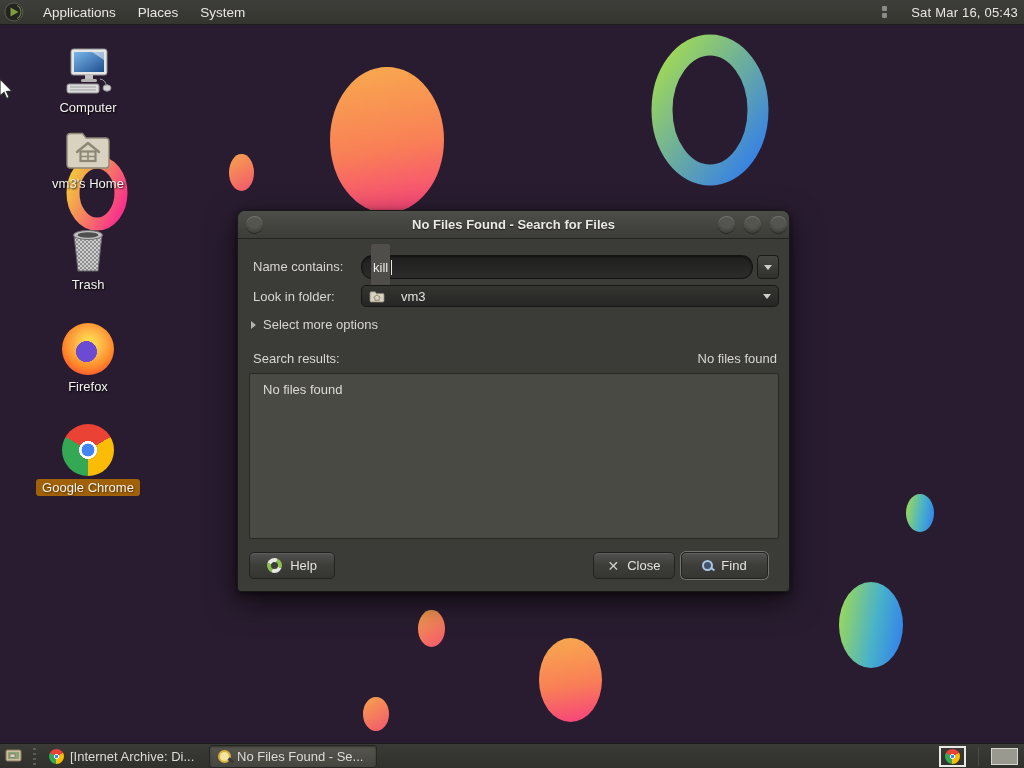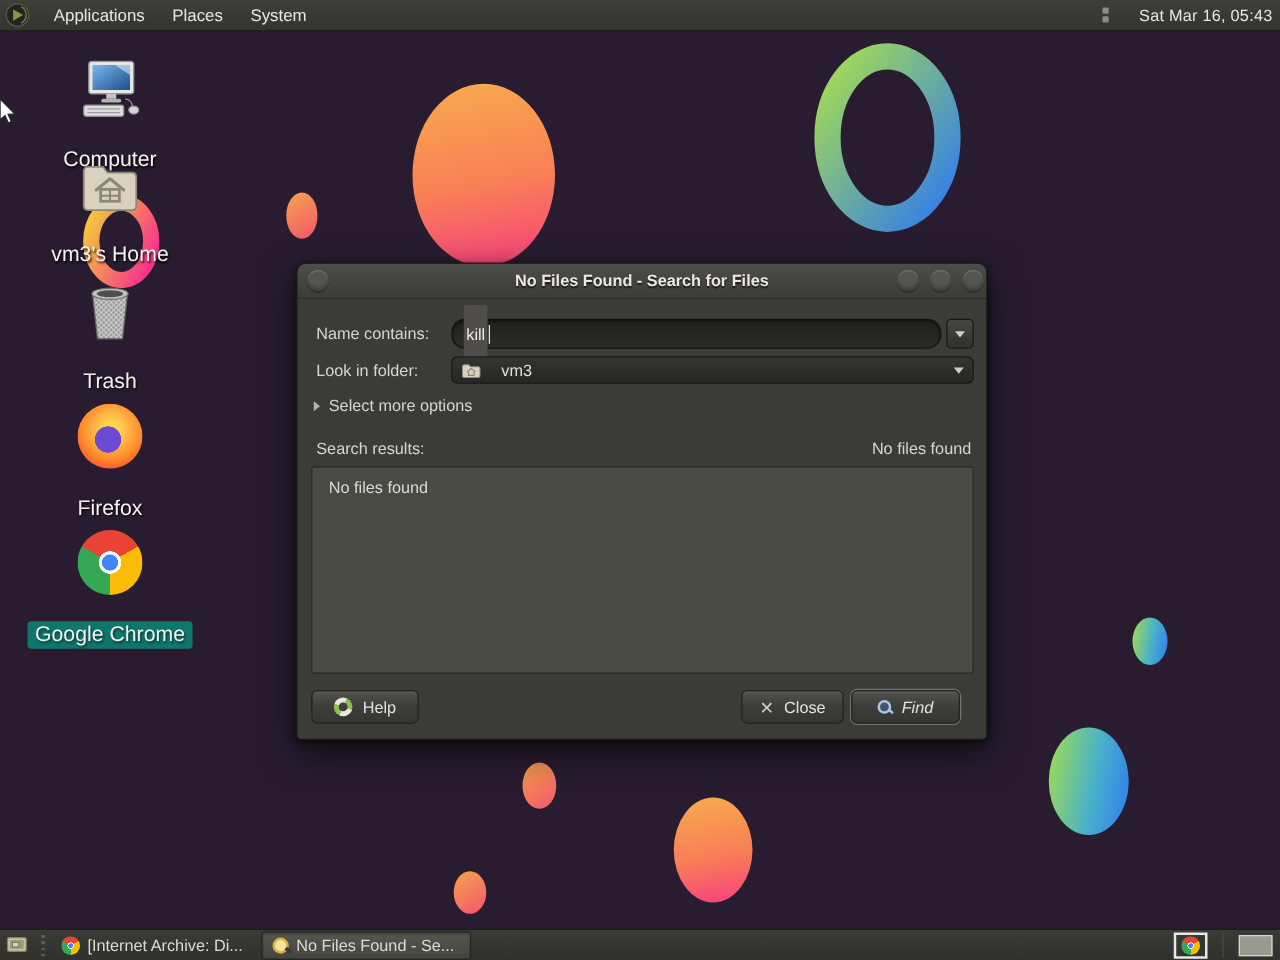--- a/index.html
+++ b/index.html
@@ -20,23 +20,23 @@
     display:flex; align-items:center; z-index:30; color:#e8e6e2; font-size:13.5px; }
   .menu-item { padding:0 11px; height:25px; display:flex; align-items:center; }
   .panel-right { margin-left:auto; display:flex; align-items:center; gap:24px; padding-right:6px; }
   .clock { font-size:13px; letter-spacing:.2px; }
   .indicator { display:flex; flex-direction:column; gap:2px; opacity:.55; }
   .indicator i { width:5px; height:5px; background:#cfcdc9; border-radius:1px; display:block; }
 
   
   .desk-icon { position:absolute; left:28px; width:120px; display:flex; flex-direction:column;
     align-items:center; z-index:5; }
-  .desk-label { margin-top:21px; font-size:17px; color:#f4f2ef; text-shadow:1px 1px 2px rgba(0,0,0,.95);
+  .desk-label { margin-top:3px; font-size:13px; color:#f4f2ef; text-shadow:1px 1px 2px rgba(0,0,0,.95);
     padding:1px 6px; border-radius:3px; white-space:nowrap; }
-  .desk-label.selected { background:#0f766e; text-shadow:1px 1px 2px rgba(0,0,0,.55); }
+  .desk-label.selected { background:#a16207; text-shadow:1px 1px 2px rgba(0,0,0,.55); }
 
   .firefox-logo { width:52px; height:52px; border-radius:50%;
     background: radial-gradient(circle at 47% 55%, #6a4bd1 0 26%, rgba(0,0,0,0) 27%),
       radial-gradient(circle at 52% 40%, #ffd54a 0 14%, #ffb347 34%, #ff8a2a 58%, #ff5430 80%, #f7317c 100%); }
   .chrome-logo { border-radius:50%;
     background: radial-gradient(circle at 50% 50%, #4285f4 0 17%, #fff 18% 24%, rgba(0,0,0,0) 25%),
       conic-gradient(from 60deg, #fbbc05 0 120deg, #34a853 120deg 240deg, #ea4335 240deg 360deg); }
 
   
   .dialog { position:absolute; left:237px; top:210px; width:553px; height:382px;
@@ -74,21 +74,21 @@
 
   .results-box { position:absolute; left:11px; top:162px; width:530px; height:166px;
     background:#4a4a44; border:1px solid #282825; border-radius:2px; padding:8px 13px;
     color:#dcdad6; }
 
   .dlg-btn { position:absolute; top:341px; height:27px; border-radius:5px;
     background:linear-gradient(#525250,#3d3d3a 48%,#353532);
     border:1px solid #222220; color:#e4e2de; display:flex; align-items:center;
     justify-content:center; gap:8px; font-size:13px;
     box-shadow:inset 0 1px 0 rgba(255,255,255,.08); }
-  .dlg-btn.default { box-shadow:0 0 0 1px #73736f, inset 0 1px 0 rgba(255,255,255,.1);font-style:italic; }
+  .dlg-btn.default { box-shadow:0 0 0 1px #73736f, inset 0 1px 0 rgba(255,255,255,.1); }
   .lifebuoy { position:relative; width:15px; height:15px; border-radius:50%;
     background:conic-gradient(from 22deg, #8cbe50 0 90deg, #e9e7e1 90deg 180deg, #8cbe50 180deg 270deg, #e9e7e1 270deg 360deg); }
   .lifebuoy::after { content:""; position:absolute; inset:4px; background:#3d3d3a; border-radius:50%; }
   .x-glyph { font-size:14px; color:#cfcdc9; line-height:1; }
 
   
   .bottom-panel { position:absolute; left:0; bottom:0; width:1024px; height:25px;
     background:linear-gradient(#3a3a36,#30302c); border-top:1px solid #1c1c19;
     display:flex; align-items:center; z-index:30; color:#dddbd7; font-size:13px; }
   .show-desktop { width:24px; height:21px; margin:0 2px; display:flex; align-items:center;

